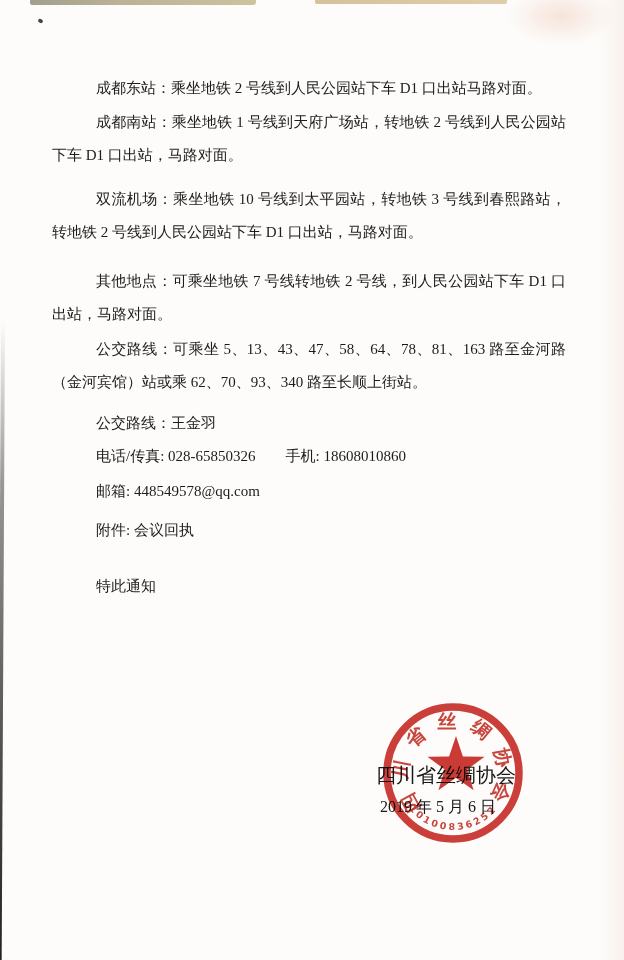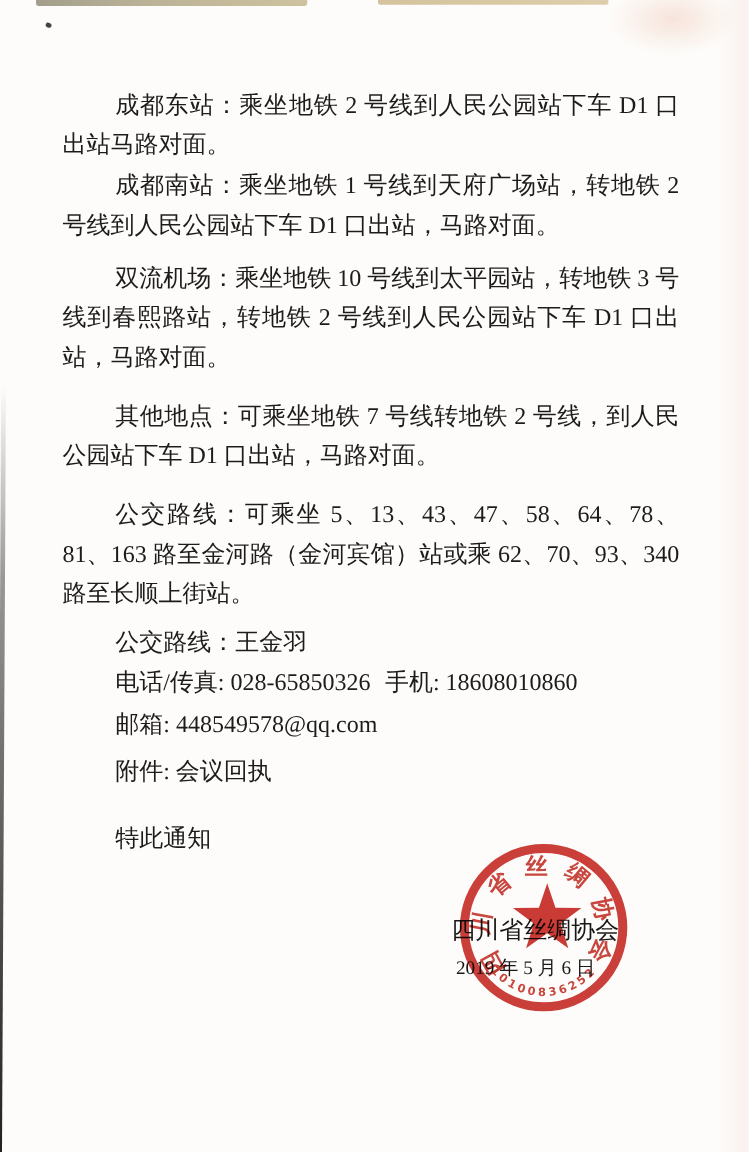--- a/index.html
+++ b/index.html
@@ -21,25 +21,25 @@
   .right-tint{position:absolute;right:0;top:0;width:26px;height:100%;
     background:linear-gradient(to left,rgba(240,220,210,.35),rgba(240,220,210,0));}
   .ink-speck{position:absolute;left:38px;top:19px;width:5px;height:4px;
     background:#45443f;border-radius:50%;transform:rotate(25deg);}
   .left-scan-line{position:absolute;left:1px;top:322px;width:4px;height:638px;
     background:linear-gradient(to bottom,rgba(130,128,120,0),rgba(72,70,64,.55) 25%,rgba(34,32,28,.8) 70%,rgba(16,15,13,.92));
     transform:rotate(.3deg);transform-origin:top center;}
   
   .body-text{
     position:absolute;left:52px;top:72px;width:514px;
-    font-size:20px;line-height:33px;color:#1d1c1b;
+    font-size:15px;line-height:33px;color:#1d1c1b;
     text-align:justify;
   }
   .body-text p{margin:0;text-indent:44px;}
-  .phone-line .mobile{margin-left:12px;}
+  .phone-line .mobile{margin-left:30px;}
   .email{ text-underline-offset:4px;}
   
   .seal{position:absolute;left:378px;top:698px;width:150px;height:150px;
     mix-blend-mode:multiply;opacity:.94;}
   .seal svg{display:block;}
   .sealstroke{stroke:#c4231b;}
   .sealfill{fill:#c4231b;}
   .arc-text{font-size:19px;letter-spacing:12px;font-weight:bold;fill:#c0261c;
     font-family:"Liberation Serif", serif;}
   .serial-text{font-size:9.5px;letter-spacing:2.6px;font-weight:bold;fill:#c0261c;
@@ -59,21 +59,21 @@
   <div class="top-smudge"></div>
   <div class="right-tint"></div>
   <div class="ink-speck"></div>
   <div class="left-scan-line"></div>
 
   <div class="body-text">
     <p style="margin-top:0">成都东站：乘坐地铁 2 号线到人民公园站下车 D1 口出站马路对面。</p>
     <p style="margin-top:1px">成都南站：乘坐地铁 1 号线到天府广场站，转地铁 2 号线到人民公园站下车 D1 口出站，马路对面。</p>
     <p style="margin-top:11px">双流机场：乘坐地铁 10 号线到太平园站，转地铁 3 号线到春熙路站，转地铁 2 号线到人民公园站下车 D1 口出站，马路对面。</p>
     <p style="margin-top:16px">其他地点：可乘坐地铁 7 号线转地铁 2 号线，到人民公园站下车 D1 口出站，马路对面。</p>
-    <p style="margin-top:16px">公交路线：可乘坐 5、13、43、47、58、64、78、81、163 路至金河路（金河宾馆）站或乘 62、70、93、340 路至长顺上街站。</p>
+    <p style="margin-top:2px">公交路线：可乘坐 5、13、43、47、58、64、78、81、163 路至金河路（金河宾馆）站或乘 62、70、93、340 路至长顺上街站。</p>
     <p style="margin-top:8px">公交路线：王金羽</p>
     <p class="phone-line" style="margin-top:0">
       <span>电话/传真: 028-65850326</span><span class="mobile">手机: 18608010860</span>
     </p>
     <p style="margin-top:2px">
       <span>邮箱: </span><span class="email">448549578@qq.com</span>
     </p>
     <p style="margin-top:6px">附件: 会议回执</p>
     <p style="margin-top:23px">特此通知</p>
   </div>

